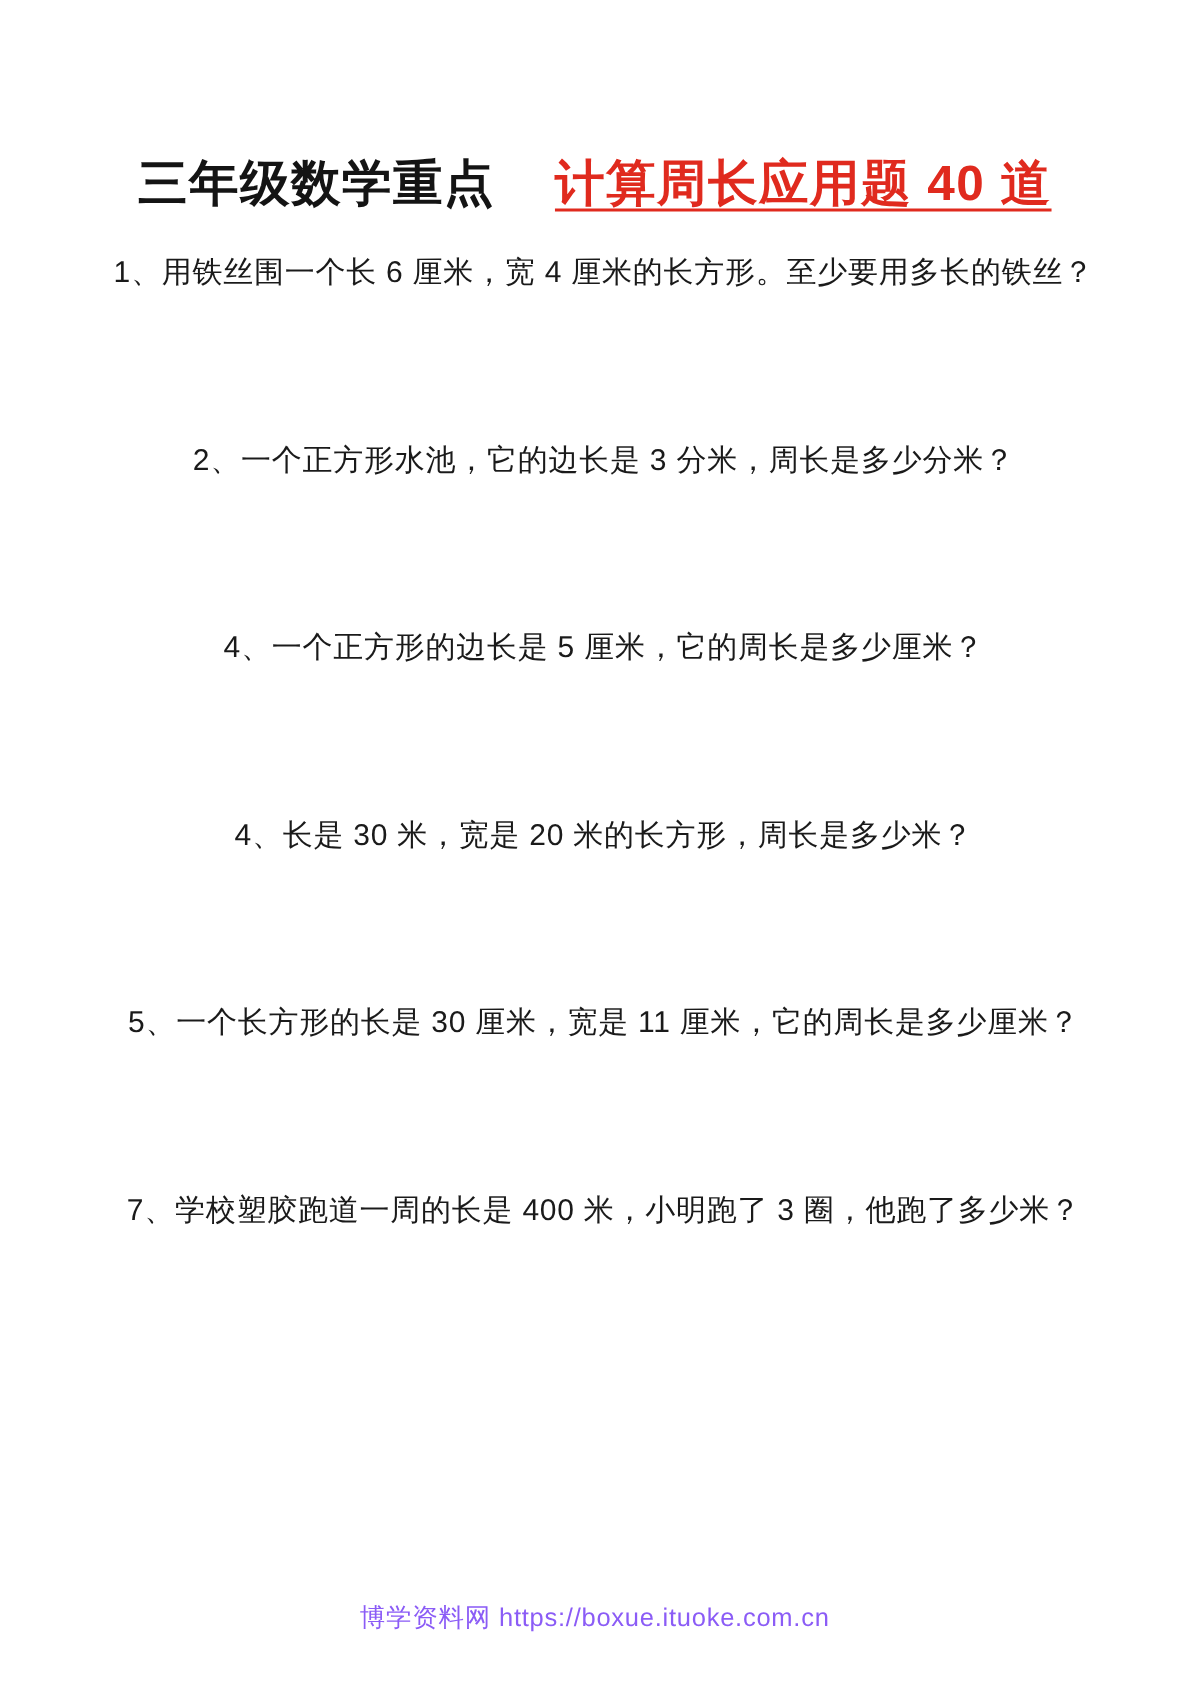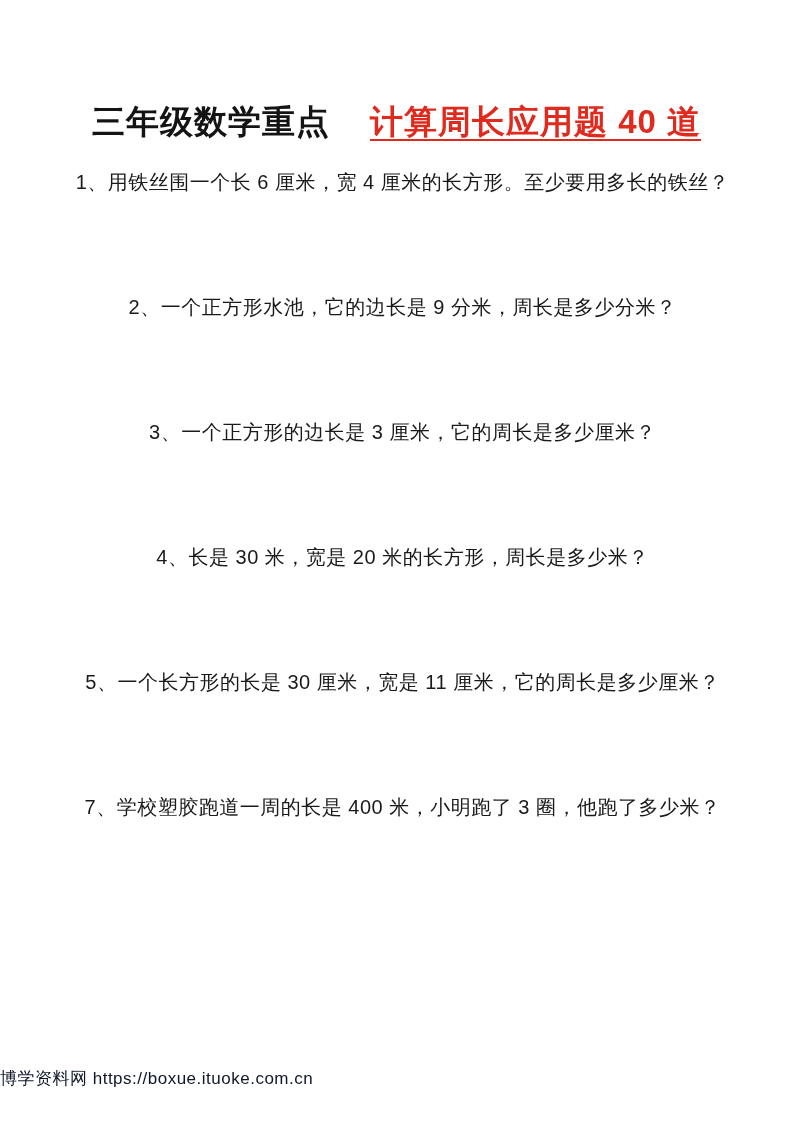--- a/index.html
+++ b/index.html
@@ -49,37 +49,37 @@
     color: #1a1a1a;
     line-height: 28px;
     letter-spacing: 0.5px;
     white-space: nowrap;
   }
   .footer {
     position: absolute;
     bottom: 32px;
     left: 0;
     width: 100%;
-    text-align: left;
+    text-align: center;
     font-size: 17px;
-    color: #0f172a;
+    color: #8b5cf6;
     letter-spacing: 0.5px;
   }
 </style>
 </head>
 <body>
 
 <div class="page">
 
   <h1 class="doc-title"><span>三年级数学重点</span><span class="title-red">计算周长应用题 40 道</span></h1>
 
   <div class="questions">
     <div class="question">1、用铁丝围一个长 6 厘米，宽 4 厘米的长方形。至少要用多长的铁丝？</div>
-    <div class="question">2、一个正方形水池，它的边长是 9 分米，周长是多少分米？</div>
-    <div class="question">3、一个正方形的边长是 3 厘米，它的周长是多少厘米？</div>
+    <div class="question">2、一个正方形水池，它的边长是 3 分米，周长是多少分米？</div>
+    <div class="question">4、一个正方形的边长是 5 厘米，它的周长是多少厘米？</div>
     <div class="question">4、长是 30 米，宽是 20 米的长方形，周长是多少米？</div>
     <div class="question">5、一个长方形的长是 30 厘米，宽是 11 厘米，它的周长是多少厘米？</div>
     <div class="question">7、学校塑胶跑道一周的长是 400 米，小明跑了 3 圈，他跑了多少米？</div>
   </div>
 
   <div class="footer">博学资料网 https://boxue.ituoke.com.cn</div>
 
 </div>
 
 </body></html>

